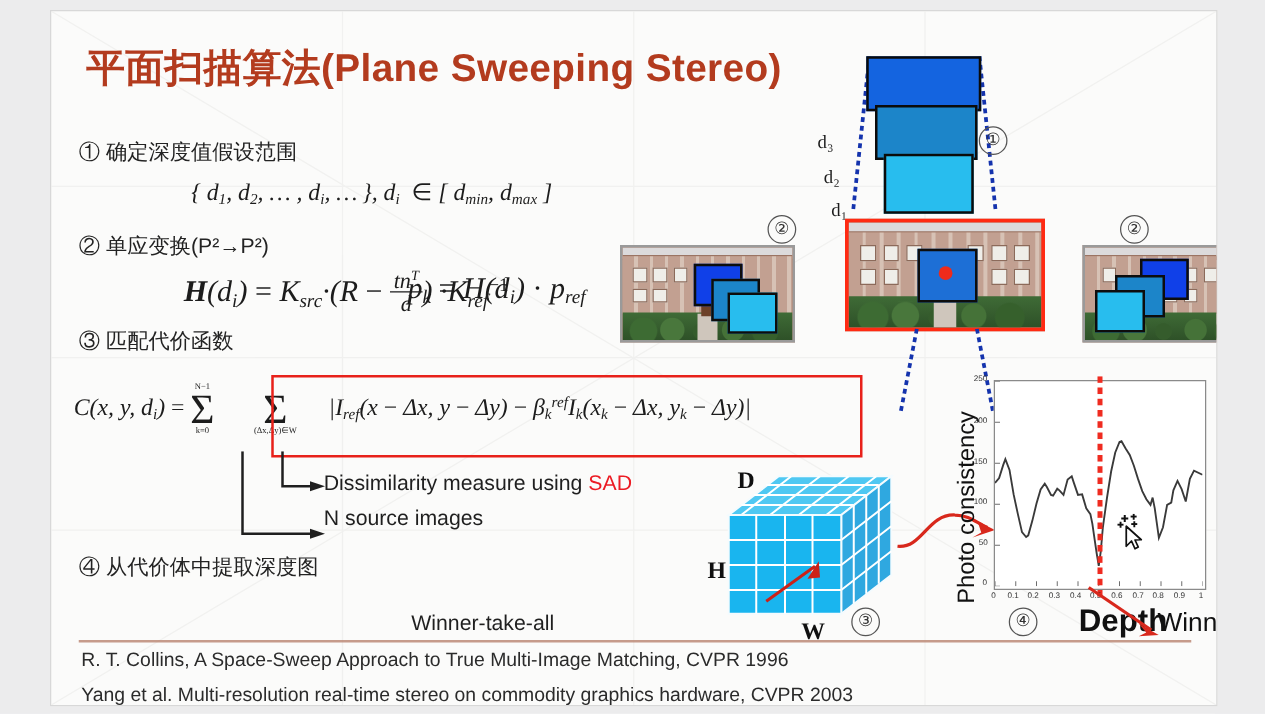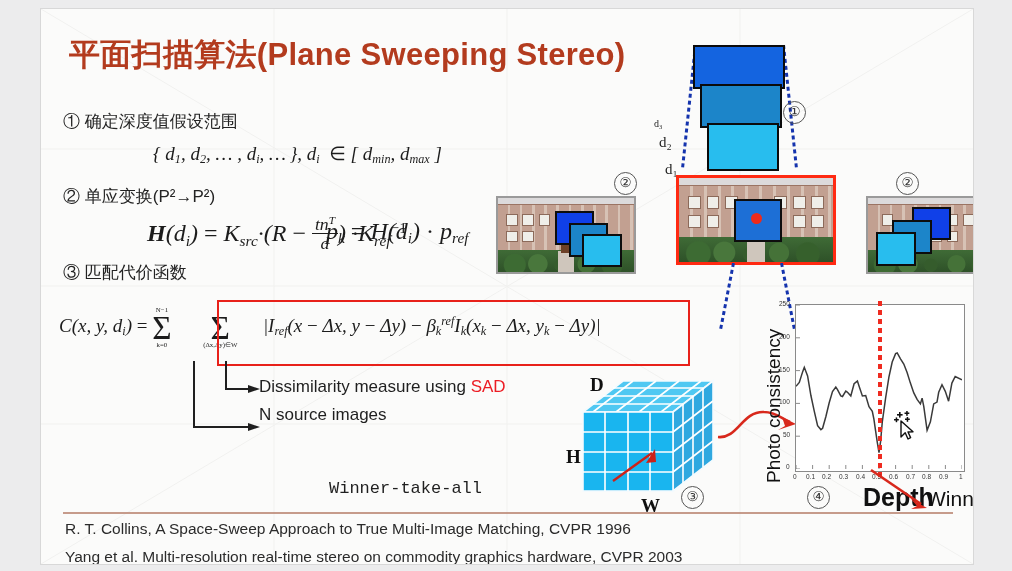--- a/index.html
+++ b/index.html
@@ -184,40 +184,44 @@
       </g>
       <polygon points="62,24 74,28 62,32" fill="#1f1f1f"></polygon>
       <polygon points="62,62 74,66 62,70" fill="#1f1f1f"></polygon>
     </svg>
 
     <div class="anno" style="left:218px;top:396px;">N source images</div>
     <div class="anno" style="left:218px;top:368px;">
       <span>Dissimilarity measure using </span><span class="sad">SAD</span>
     </div>
 
-
-    <div class="anno" style="left:288px;top:470px;font-family:Liberation Mono, monospace;">Winner-take-all</div>
+    <div class="bullet" style="left:22px;top:433px;">
+      <span>④</span>
+      <span>从代价体中提取深度图</span>
+    </div>
+
+    <div class="anno" style="left:288px;top:480px;">Winner-take-all</div>
 
     <div style="position:absolute;left:0;top:503px;width:932px;height:1px;">
       <div class="cite-rule"></div>
     </div>
     <div class="cite" style="left:24px;top:511px;">R. T. Collins, A Space-Sweep Approach to True Multi-Image Matching, CVPR 1996</div>
     <div class="cite" style="left:24px;top:539px;">Yang et al. Multi-resolution real-time stereo on commodity graphics hardware, CVPR 2003</div>
 
     <div class="fig" style="left:620px;top:18px;width:180px;height:140px;">
 
       <div class="ray" style="left:33px;top:18px;height:125px;transform:rotate(6deg);transform-origin:top;"></div>
       <div class="ray" style="left:121px;top:18px;height:125px;transform:rotate(-6deg);transform-origin:top;"></div>
 
       <div class="plane" style="left:32px;top:18px;width:88px;height:40px;background:#1464e0;"></div>
       <div class="plane" style="left:39px;top:57px;width:78px;height:40px;background:#1c85c9;"></div>
       <div class="plane" style="left:46px;top:96px;width:68px;height:44px;background:#28bdee;"></div>
     </div>
 
-    <div class="math" style="left:613px;top:109px;font-size:10px;font-style:normal;">d₃</div>
+    <div class="math" style="left:613px;top:97px;font-size:15px;font-style:normal;">d₃</div>
     <div class="math" style="left:618px;top:125px;font-size:15px;font-style:normal;">d₂</div>
     <div class="math" style="left:624px;top:152px;font-size:15px;font-style:normal;">d₁</div>
 
     <div class="circnum" style="left:742px;top:92px;">①</div>
 
     <div class="fig" style="left:635px;top:166px;width:160px;height:90px;">
       <div class="photo" style="width:160px;height:90px;border:3px solid #ff2a12;box-sizing:border-box;">
         <div class="ph-sky"></div>
           <div class="ph-roof"></div>
           <div class="ph-wall"></div>

